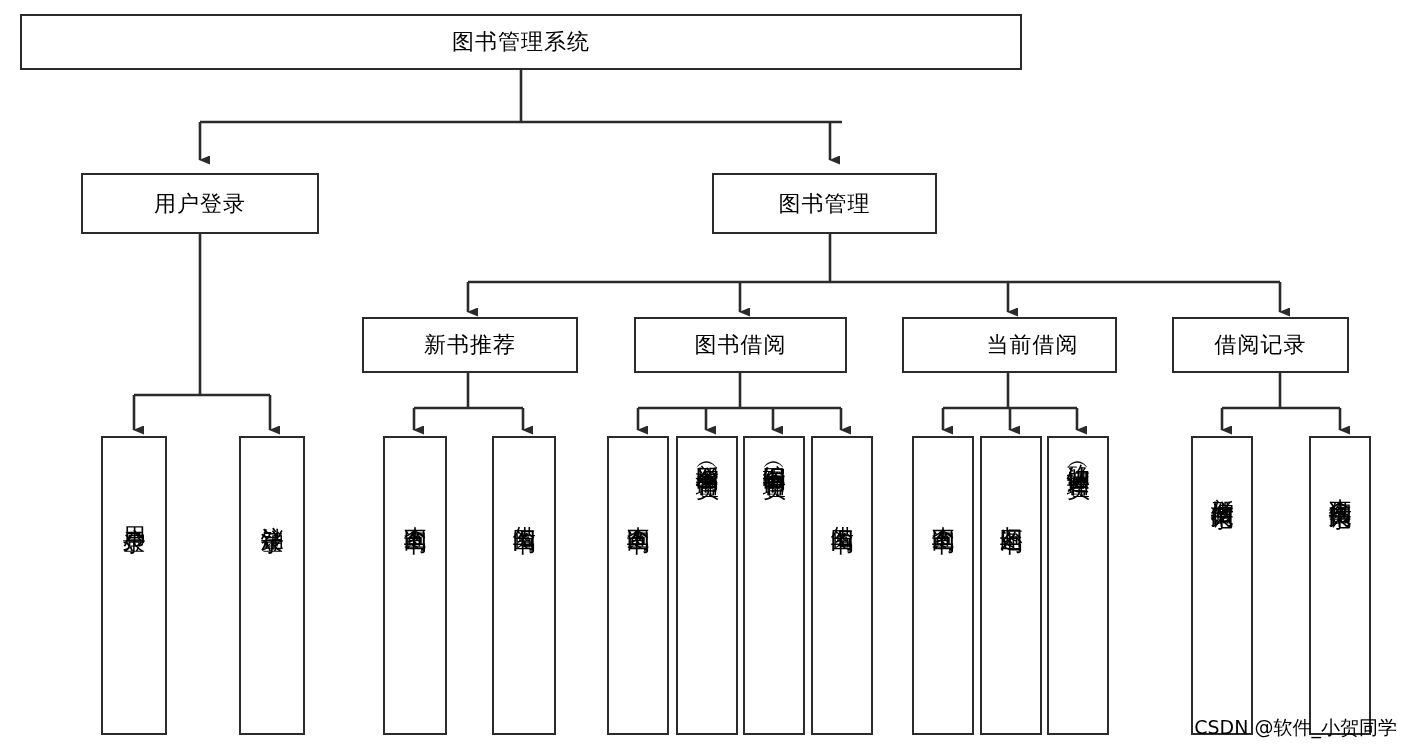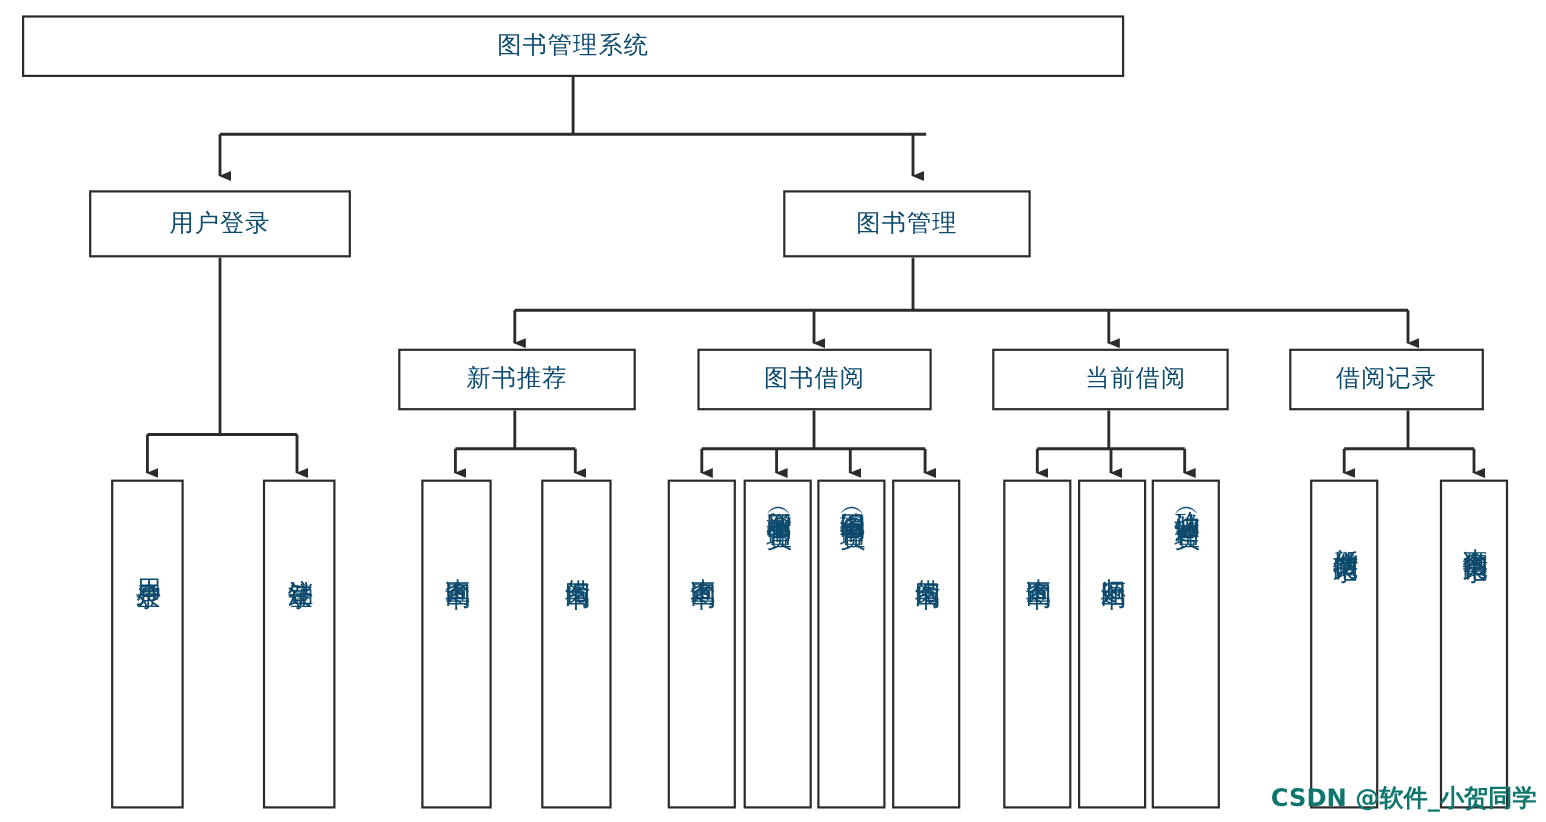--- a/index.html
+++ b/index.html
@@ -25,21 +25,21 @@
     height: 747px;
   }
   .node {
     position: absolute;
     box-sizing: border-box;
     border: 2px solid #2b2b2b;
     background: #ffffff;
     display: flex;
     align-items: center;
     justify-content: center;
-    color: #0c4a6e;
+    color: #000000;
     z-index: 2;
   }
   .node-label {
     display: block;
     letter-spacing: 1px;
     white-space: nowrap;
   }
   
   .h-node .node-label {
     font-size: 22px;
@@ -55,25 +55,24 @@
     writing-mode: vertical-rl;
     text-orientation: upright;
     font-size: 23px;
     line-height: 1.28;
     letter-spacing: 2px;
   }
   .watermark {
     position: absolute;
     right: 8px;
     bottom: 6px;
-    font-size: 22px;
-    color: #0f766e;
+    font-size: 19px;
+    color: #000000;
     white-space: nowrap;
     z-index: 5;
-    font-weight: bold;
   }
 </style>
 </head>
 <body>
 
 <div id="canvas">
 
   <svg class="edges" viewBox="0 0 1405 747" xmlns="http://www.w3.org/2000/svg">
     <defs>
       <marker id="arrow" markerWidth="9" markerHeight="11" refX="4.5" refY="10" orient="auto" markerUnits="userSpaceOnUse">

